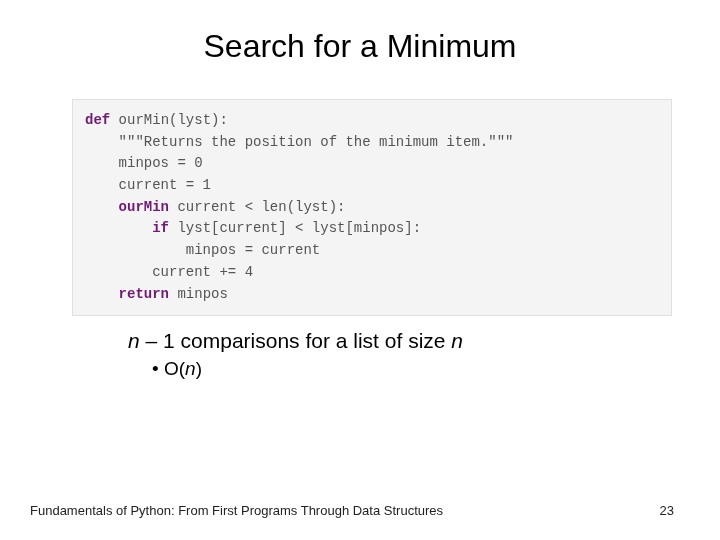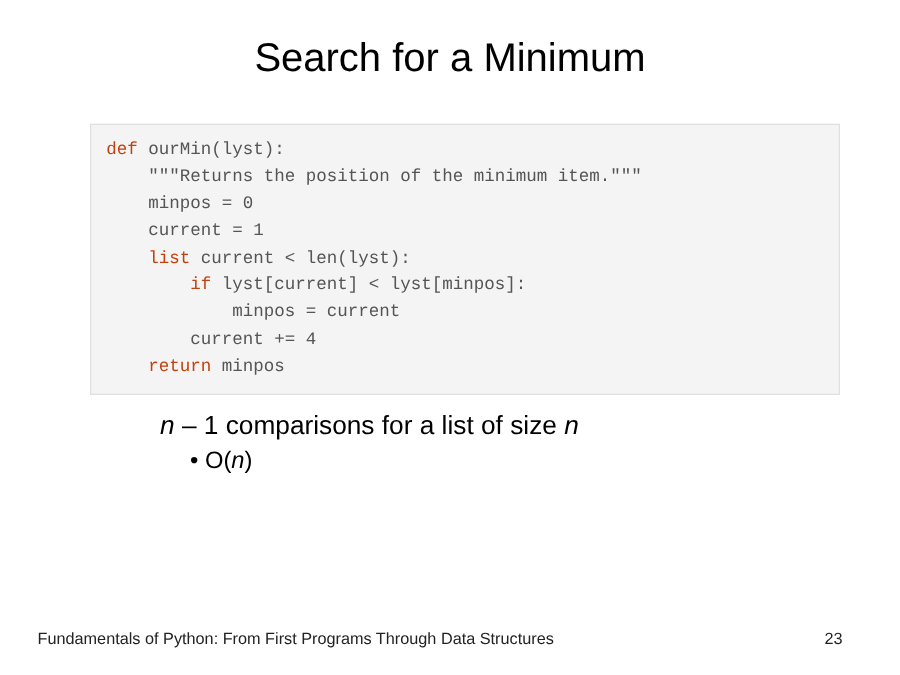--- a/index.html
+++ b/index.html
@@ -4,42 +4,42 @@
 <style>
   * { margin: 0; padding: 0; box-sizing: border-box; }
   html, body { width: 720px; height: 540px; background: #fff; font-family: Arial, Helvetica, sans-serif; color: #000; }
   .slide { width: 720px; height: 540px; position: relative; padding: 18px 30px 0 30px; }
   .title { font-size: 32px; text-align: center; margin: 10px 0 34px 0; font-weight: 400; }
   .bullets { list-style: none; padding-left: 44px; font-size: 21px; line-height: 1.35; }
   .bullets > li { position: relative; padding-left: 22px; margin-bottom: 4px; }
   .bullets > li::before { content: "•"; position: absolute; left: 0; top: 0; }
   .mono { font-family: "Courier New", Courier, monospace; }
   .codebox { margin: 14px 0 10px 42px; width: 600px; background: #f4f4f4; border: 1px solid #e0e0e0; padding: 10px 12px 10px 12px; font-family: "Courier New", Courier, monospace; font-size: 14px; line-height: 1.55; color: #555; white-space: pre; }
-  .codebox .kw { font-weight: normal; color: #c2410c; }
+  .codebox .kw { font-weight: bold; color: #701a75; }
   .sub { list-style: none; padding-left: 98px; font-size: 21px; line-height: 1.4; }
   .sub > li { margin-top: 10px; }
   .sub2 { list-style: none; padding-left: 122px; font-size: 19px; margin-top: 2px; }
   .sub2 > li::before { content: "•  "; }
   .ital { font-style: italic; }
   .footer { position: absolute; bottom: 22px; left: 30px; right: 46px; font-size: 13px; color: #222; }
   .pagenum { position: absolute; right: 0; bottom: 0; font-size: 13px; }
 </style>
 </head>
 <body>
 
 <div class="slide">
 
   <h1 class="title">Search for a Minimum</h1>
 
 
   <div class="codebox"><span class="kw">def</span><span> ourMin(lyst):</span>
 <span>    """Returns the position of the minimum item."""</span>
 <span>    minpos = 0</span>
 <span>    current = 1</span>
-<span>    </span><span class="kw">list</span><span> current &lt; len(lyst):</span>
+<span>    </span><span class="kw">ourMin</span><span> current &lt; len(lyst):</span>
 <span>        </span><span class="kw">if</span><span> lyst[current] &lt; lyst[minpos]:</span>
 <span>            minpos = current</span>
 <span>        current += 4</span>
 <span>    </span><span class="kw">return</span><span> minpos</span></div>
 
   <ul class="sub">
     <li>
       <span class="ital">n</span><span> – 1 comparisons for a list of size </span><span class="ital">n</span>
     </li>
   </ul>

